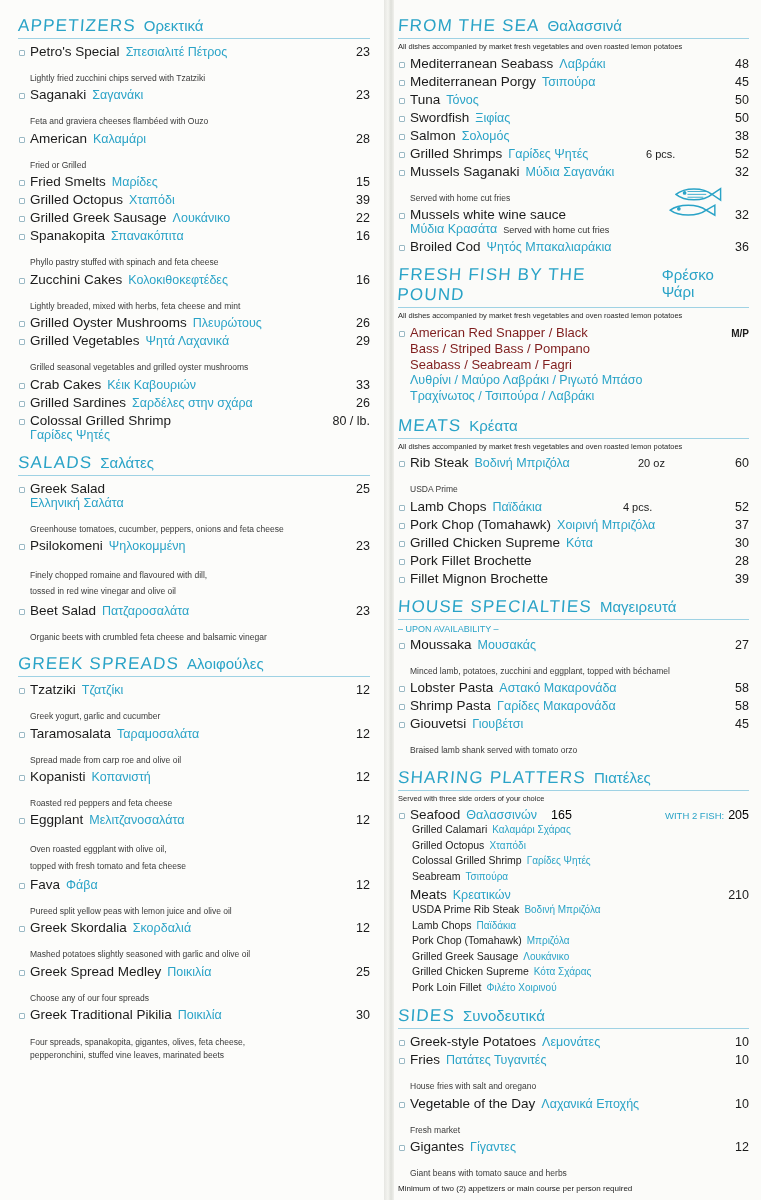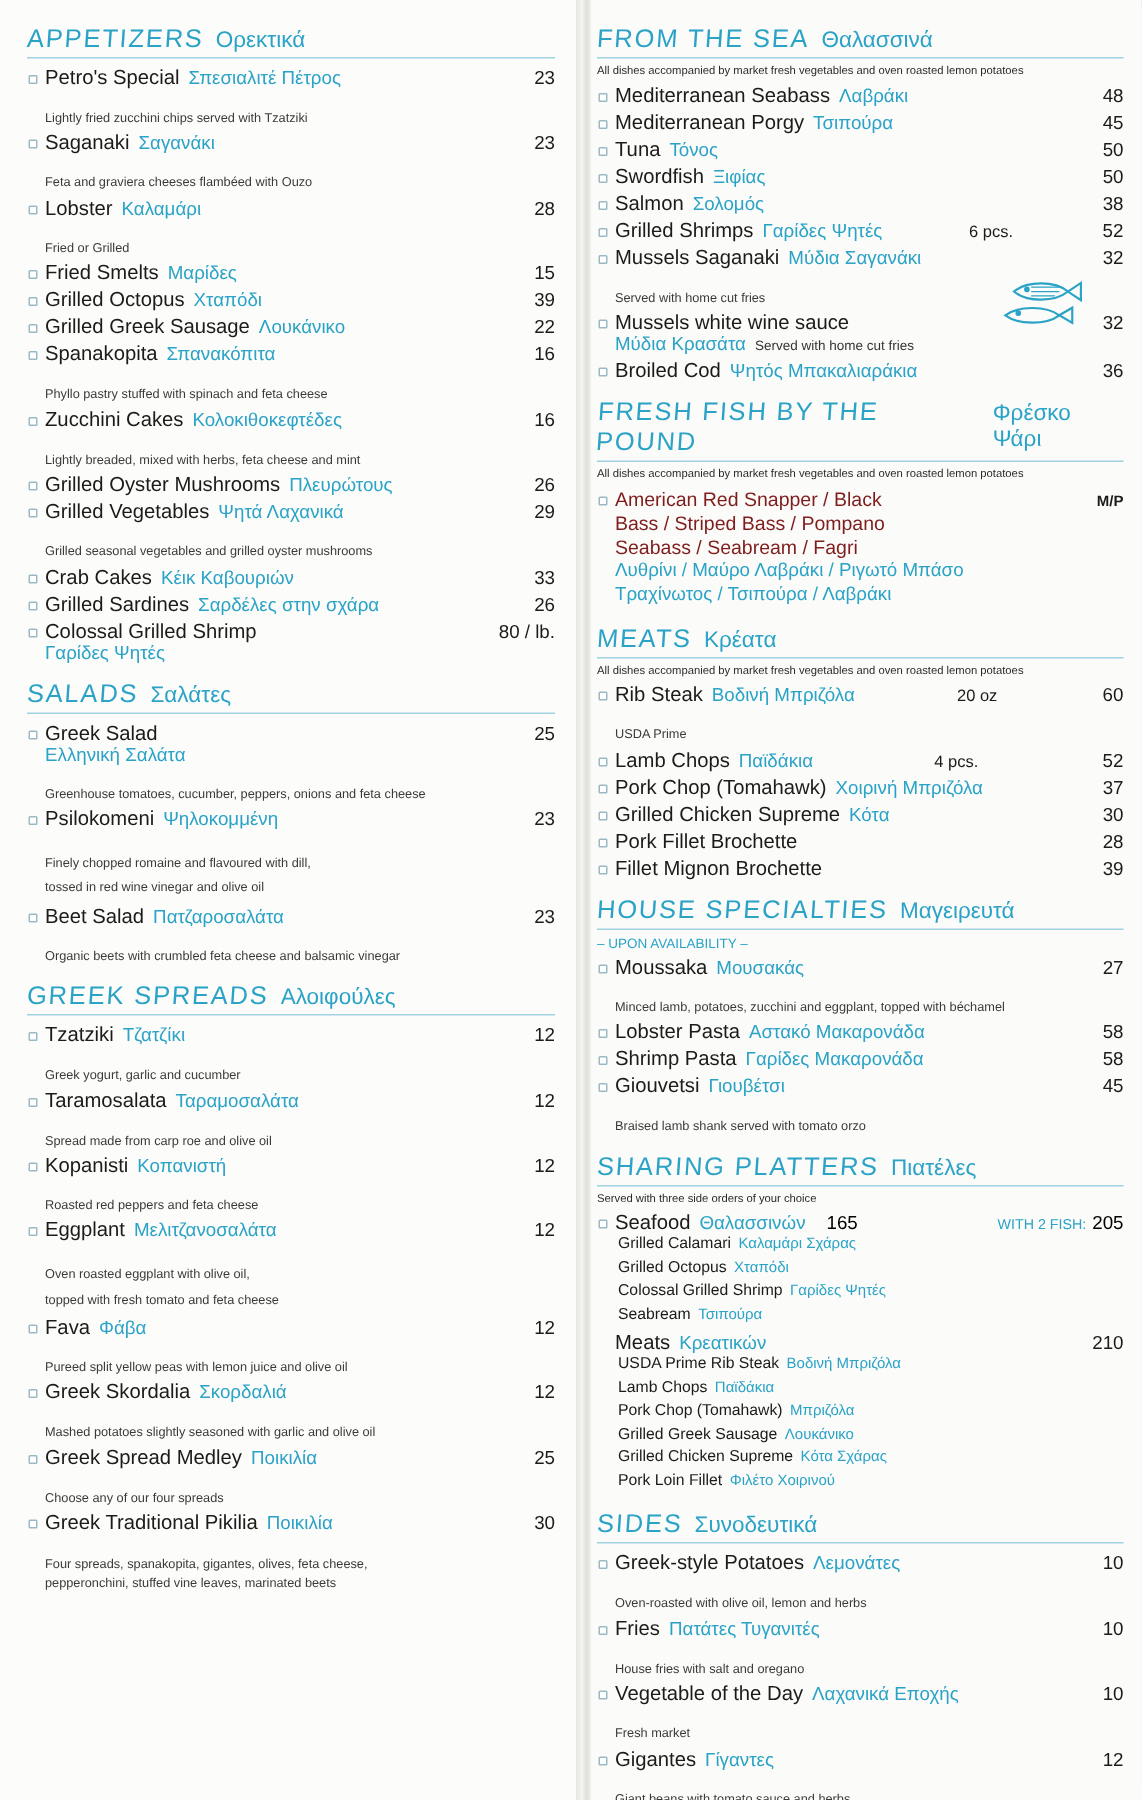--- a/index.html
+++ b/index.html
@@ -102,21 +102,21 @@
     <div class="item">
       <div class="row">
           <span class="nm">Saganaki</span>
           <span class="gk">Σαγανάκι</span>
           <span class="price">23</span>
         </div>
       <div class="desc">Feta and graviera cheeses flambéed with Ouzo</div>
     </div>
     <div class="item">
       <div class="row">
-          <span class="nm">Lobster</span>
+          <span class="nm">American</span>
           <span class="gk">Καλαμάρι</span>
           <span class="price">28</span>
         </div>
       <div class="desc">Fried or Grilled</div>
     </div>
     <div class="item">
       <div class="row">
           <span class="nm">Fried Smelts</span>
           <span class="gk">Μαρίδες</span>
           <span class="price">15</span>
@@ -567,21 +567,20 @@
       <span class="gr">Συνοδευτικά</span>
     </div>
     <div class="sec-rule"></div>
 
     <div class="item">
       <div class="row">
           <span class="nm">Greek-style Potatoes</span>
           <span class="gk">Λεμονάτες</span>
           <span class="price">10</span>
         </div>
-      <div class="desc">Oven-roasted with olive oil, lemon and herbs</div>
     </div>
     <div class="item">
       <div class="row">
           <span class="nm">Fries</span>
           <span class="gk">Πατάτες Τυγανιτές</span>
           <span class="price">10</span>
         </div>
       <div class="desc">House fries with salt and oregano</div>
     </div>
     <div class="item">

